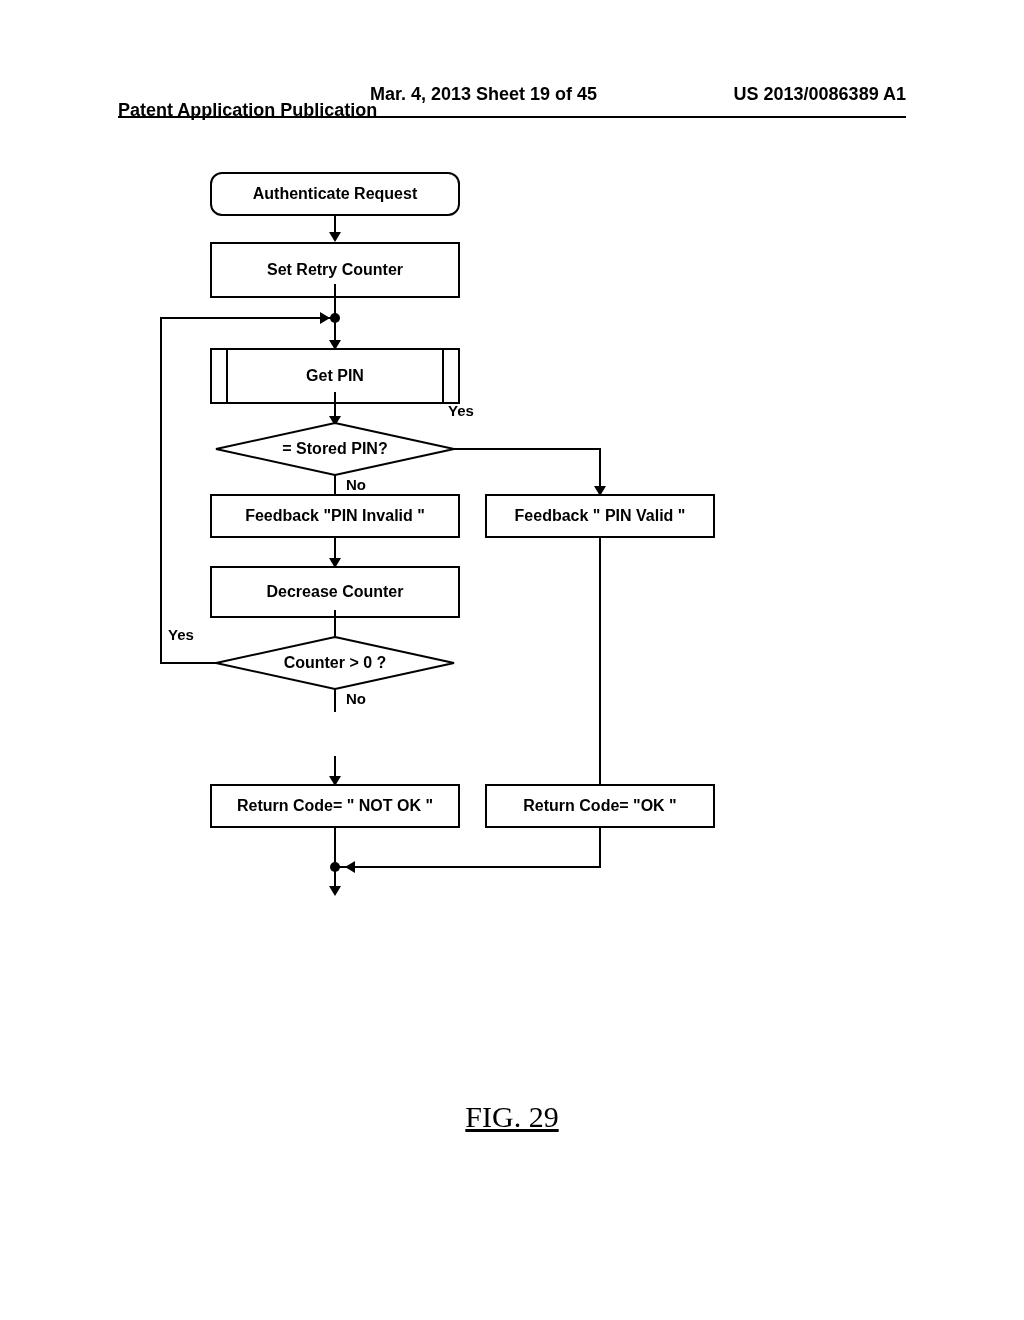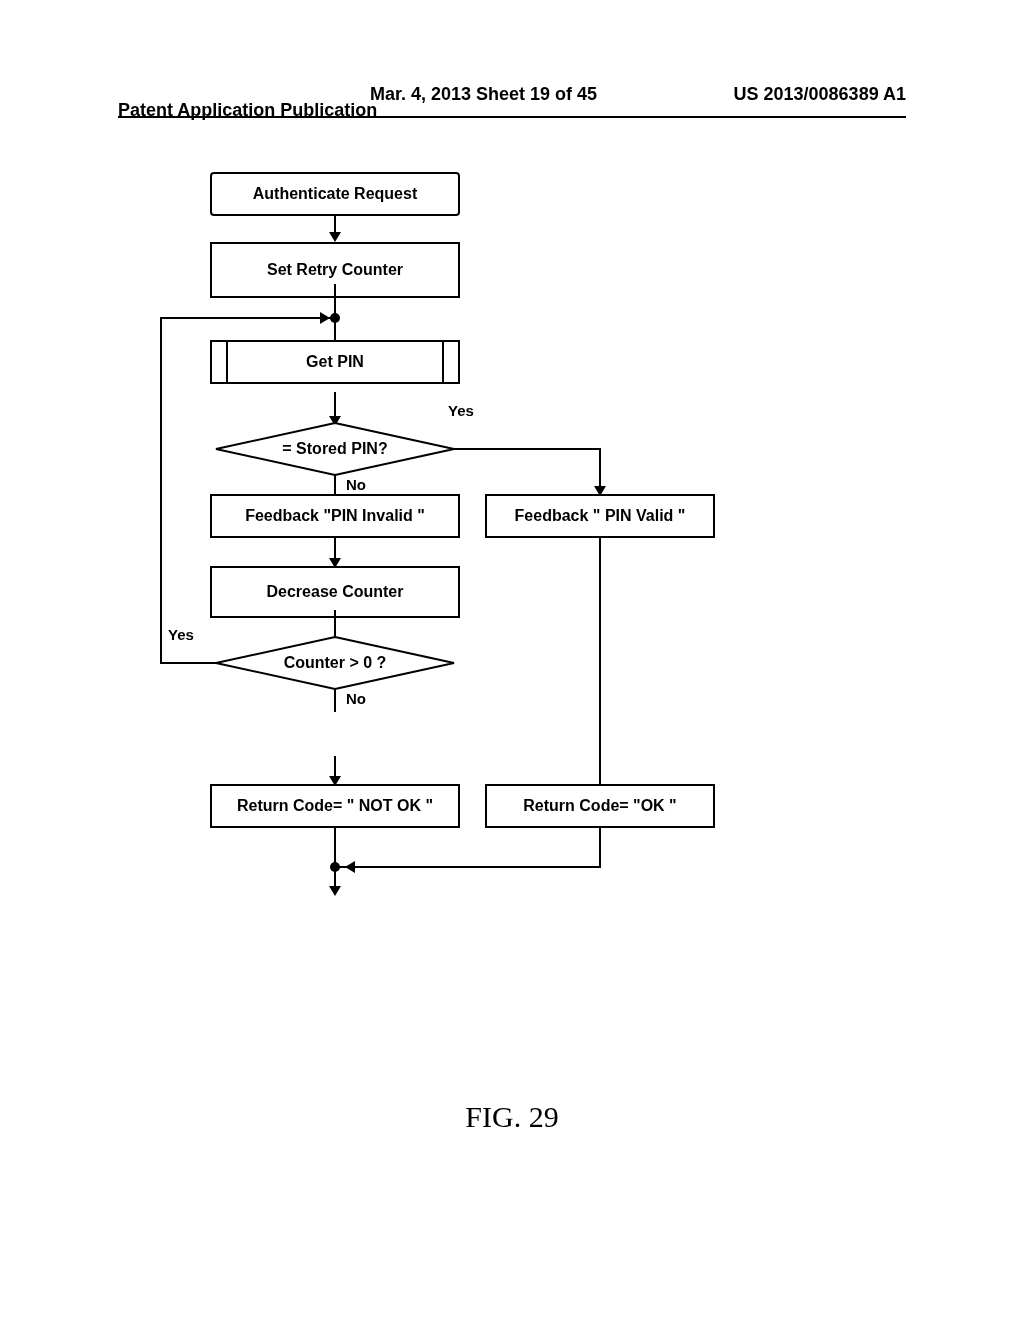--- a/index.html
+++ b/index.html
@@ -49,21 +49,21 @@
     border: 2px solid #000;
     background: #fff;
     text-align: center;
     font-size: 16px;
     font-weight: bold;
     display: flex;
     align-items: center;
     justify-content: center;
     padding: 6px 4px;
   }
-  .terminator { border-radius: 4px; }
+  .terminator { border-radius: 12px; }
   .process { }
   .sub-process { }
   .sub-process::before,
   .sub-process::after {
     content: "";
     position: absolute;
     top: 0; bottom: 0;
     width: 2px;
     background: #000;
   }
@@ -130,20 +130,21 @@
     font-size: 15px;
     font-weight: bold;
   }
   .figure-label {
     position: absolute;
     top: 1100px;
     width: 100%;
     text-align: center;
     font-size: 30px;
     font-family: "Times New Roman", serif;
+    text-decoration: underline;
   }
 </style>
 </head>
 <body>
 
 <div class="page">
 
   <div class="header-row">
     <div class="header-left">Patent Application Publication</div>
     <div class="header-center">Mar. 4, 2013  Sheet 19 of 45</div>
@@ -165,21 +166,21 @@
     </div>
 
     <div class="seg vline" style="left:334px; top:124px; height:34px;"></div>
     <div class="dot" style="left:335px; top:158px;"></div>
     <div class="seg vline" style="left:334px; top:158px; height:30px;"></div>
     <div class="arrow-down" style="left:335px; top:180px;"></div>
 
     <div class="seg hline" style="left:255px; top:157px; width:80px;"></div>
     <div class="arrow-right" style="left:320px; top:158px;"></div>
 
-    <div class="node sub-process" style="left:210px; top:180px; width:250px; height:44px;align-items:center;">
+    <div class="node sub-process" style="left:210px; top:188px; width:250px; height:56px;align-items:center;">
       <span>Get PIN</span>
     </div>
 
     <div class="seg vline" style="left:334px; top:232px; height:30px;"></div>
     <div class="arrow-down" style="left:335px; top:256px;"></div>
 
     <div class="decision" style="left:215px; top:262px;">
       <svg viewBox="0 0 240 54" preserveAspectRatio="none">
         <polygon points="120,1 239,27 120,53 1,27" fill="#fff" stroke="#000" stroke-width="2"></polygon>
       </svg>

